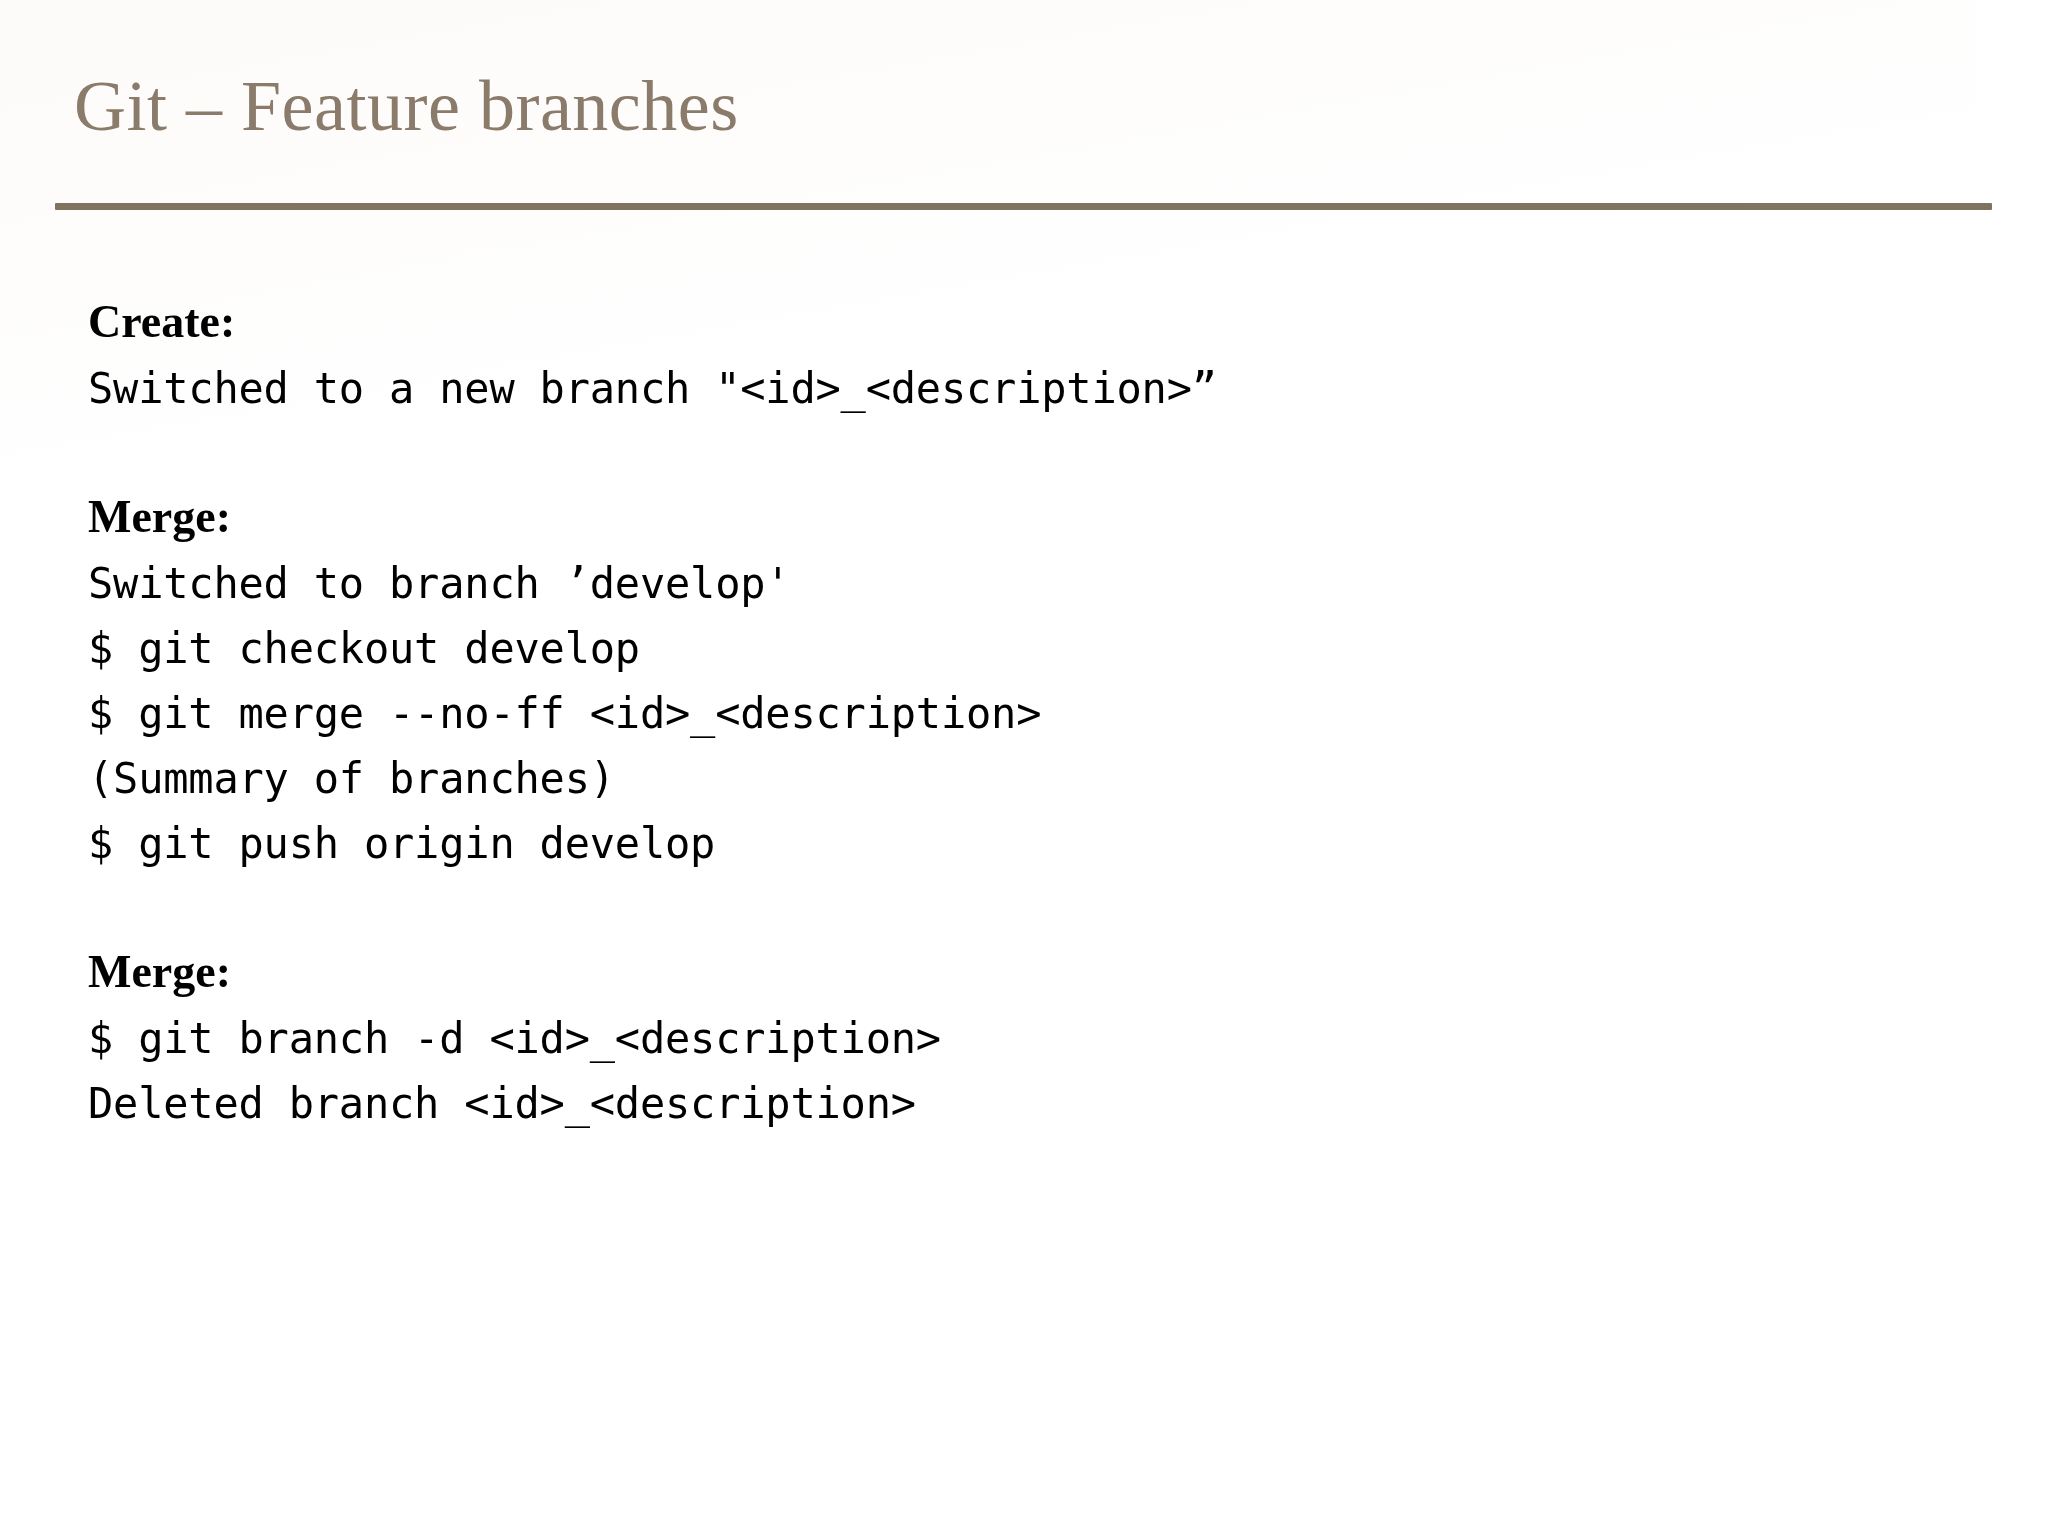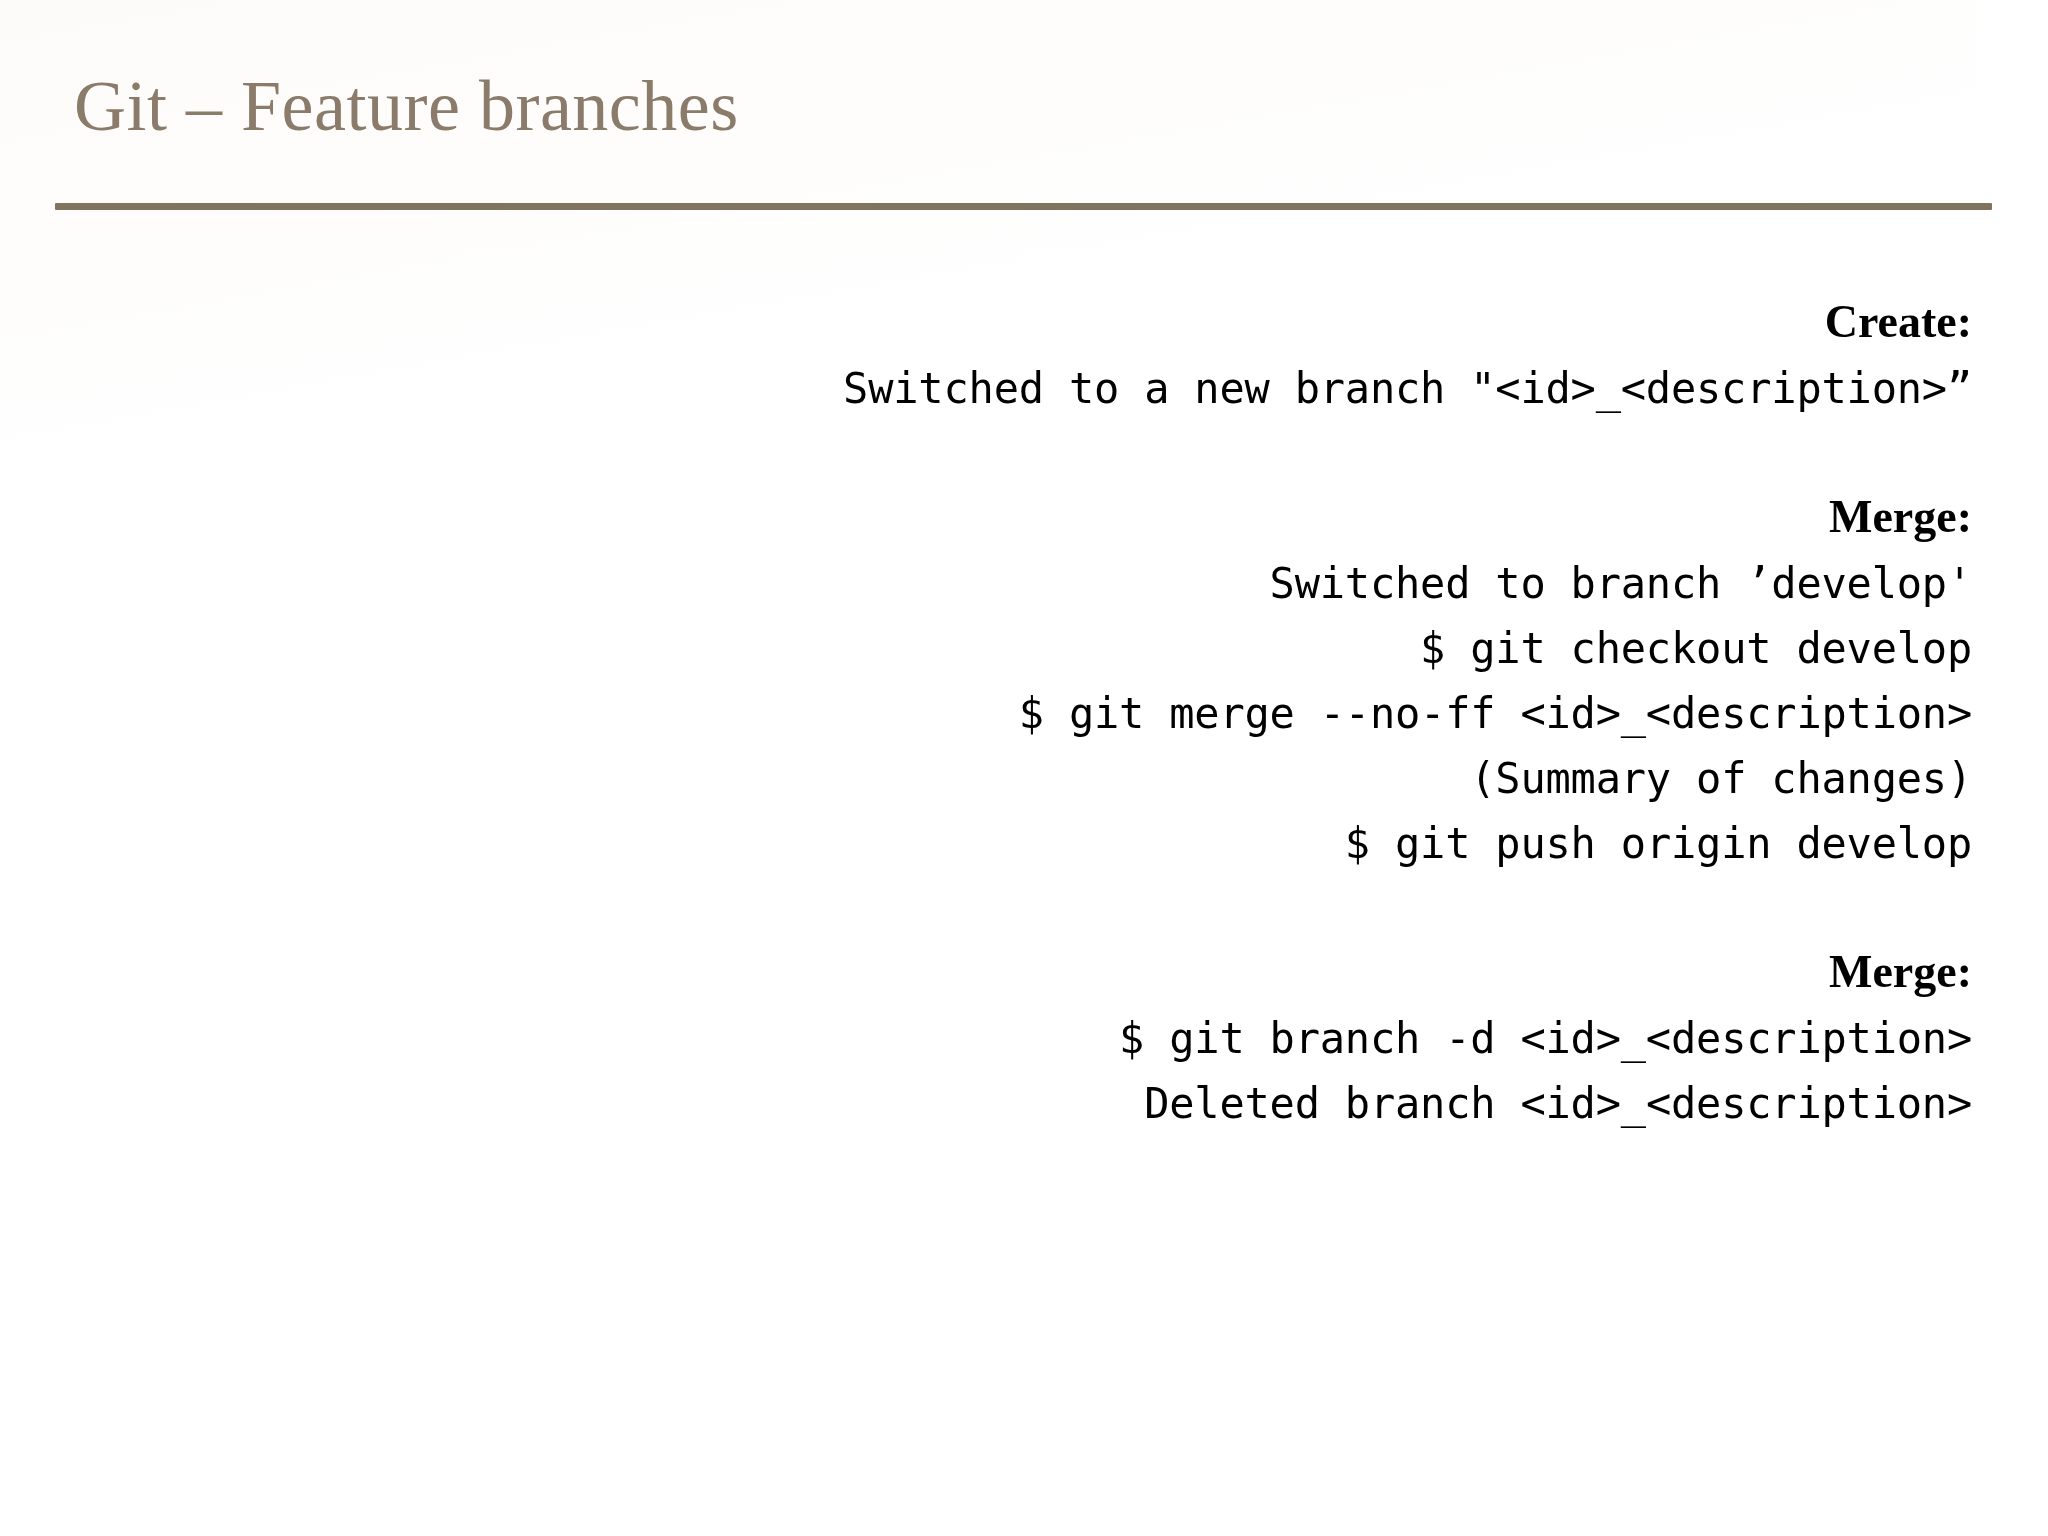--- a/index.html
+++ b/index.html
@@ -13,21 +13,20 @@
     font-family: "Liberation Sans", sans-serif;
     overflow: hidden;
   }
 
   .slide {
     position: relative;
     width: 1976px;
     height: 1536px;
     background: linear-gradient(170deg, #fdfbf9 0%, #ffffff 28%, #ffffff 100%);
     box-sizing: border-box;
-    text-align: right;
   }
 
   
   .title-block {
     position: absolute;
     left: 74px;
     top: 52px;
     width: 1920px;
     height: 110px;
     display: flex;
@@ -105,21 +104,21 @@
     <div class="section">
       <div class="section-heading">Create:</div>
       <div class="code-line">Switched to a new branch "&lt;id&gt;_&lt;description&gt;”</div>
     </div>
 
     <div class="section">
       <div class="section-heading">Merge:</div>
       <div class="code-line">Switched to branch ’develop'</div>
       <div class="code-line">$ git checkout develop</div>
       <div class="code-line">$ git merge --no-ff &lt;id&gt;_&lt;description&gt;</div>
-      <div class="code-line">(Summary of changes)</div>
+      <div class="code-line">(Summary of branches)</div>
       <div class="code-line">$ git push origin develop</div>
     </div>
 
     <div class="section">
       <div class="section-heading">Merge:</div>
       <div class="code-line">$ git branch -d &lt;id&gt;_&lt;description&gt;</div>
       <div class="code-line">Deleted branch &lt;id&gt;_&lt;description&gt;</div>
     </div>
 
   </div>

